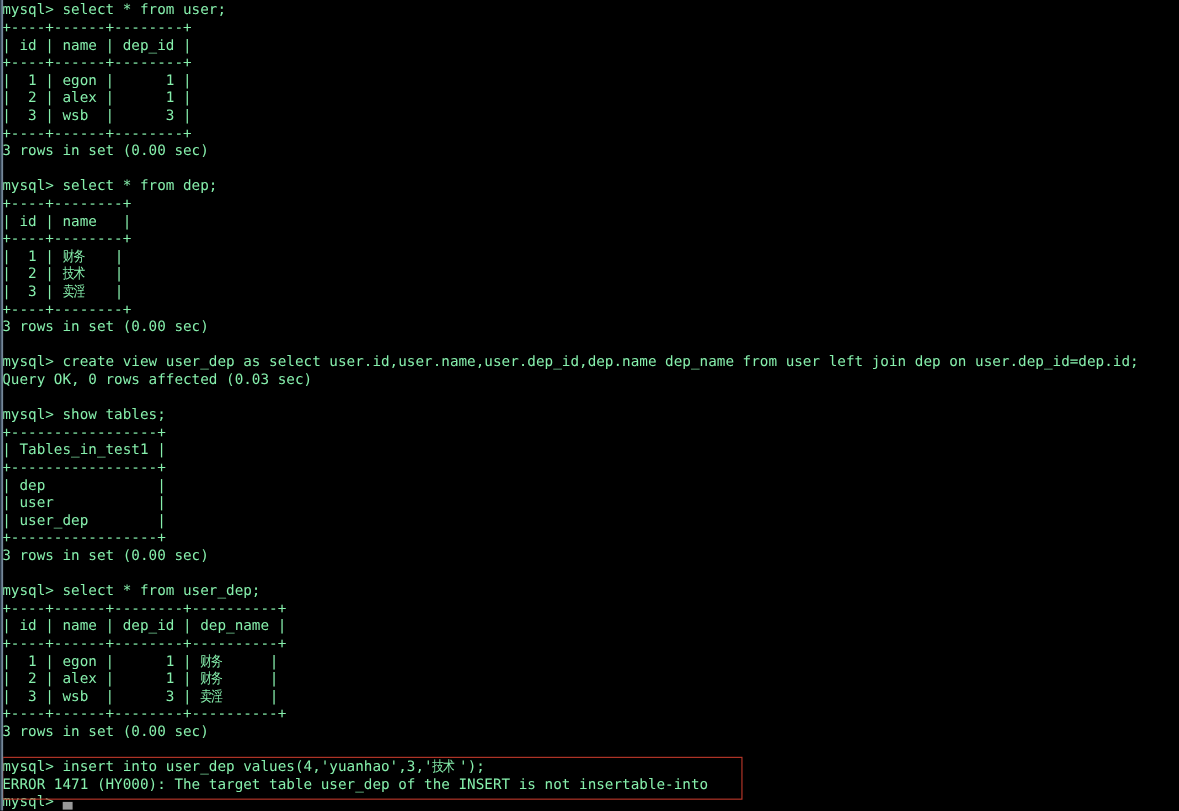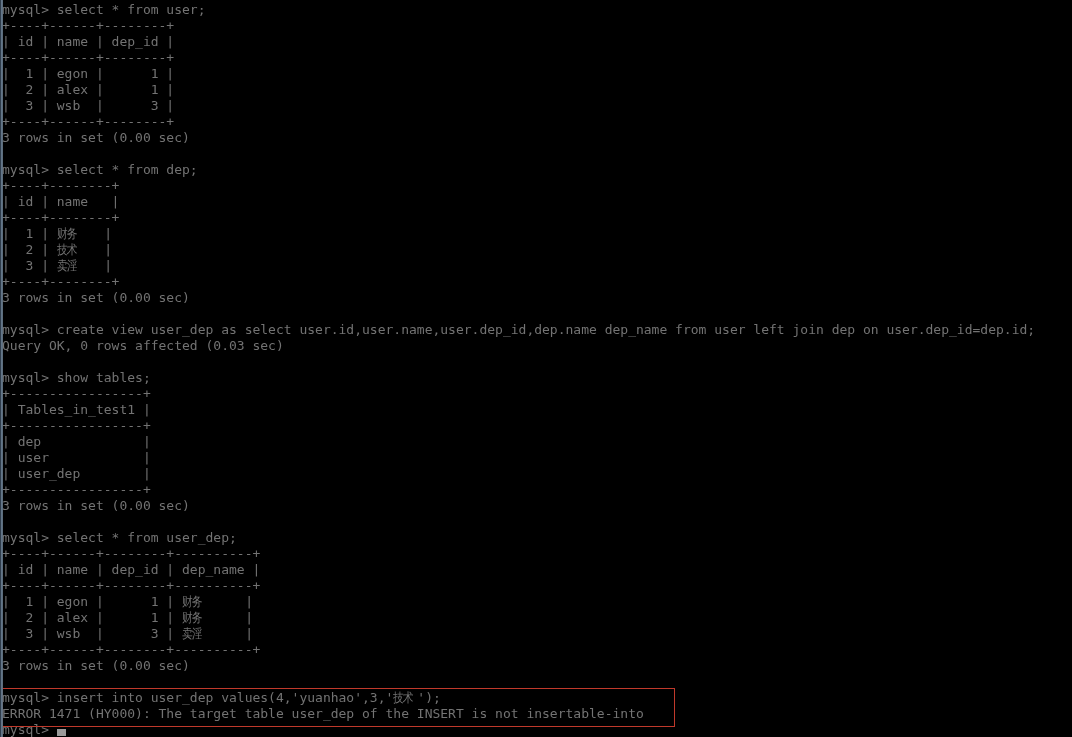--- a/index.html
+++ b/index.html
@@ -45,21 +45,21 @@
     letter-spacing: 0px;
     z-index: 1;
   }
 
   .line {
     height: 16px;
     white-space: pre;
     font-family: "DejaVu Sans Mono", "Liberation Mono", monospace;
     font-size: 13px;
     line-height: 16px;
-    color: #737373;
+    color: #86efac;
   }
   .line.blank { color: transparent; }
 
   
   .cjk {
     font-family: "DejaVu Sans", sans-serif;
     font-size: 13px;
     letter-spacing: -1px;
     display: inline-block;
     transform: scaleX(0.82);

